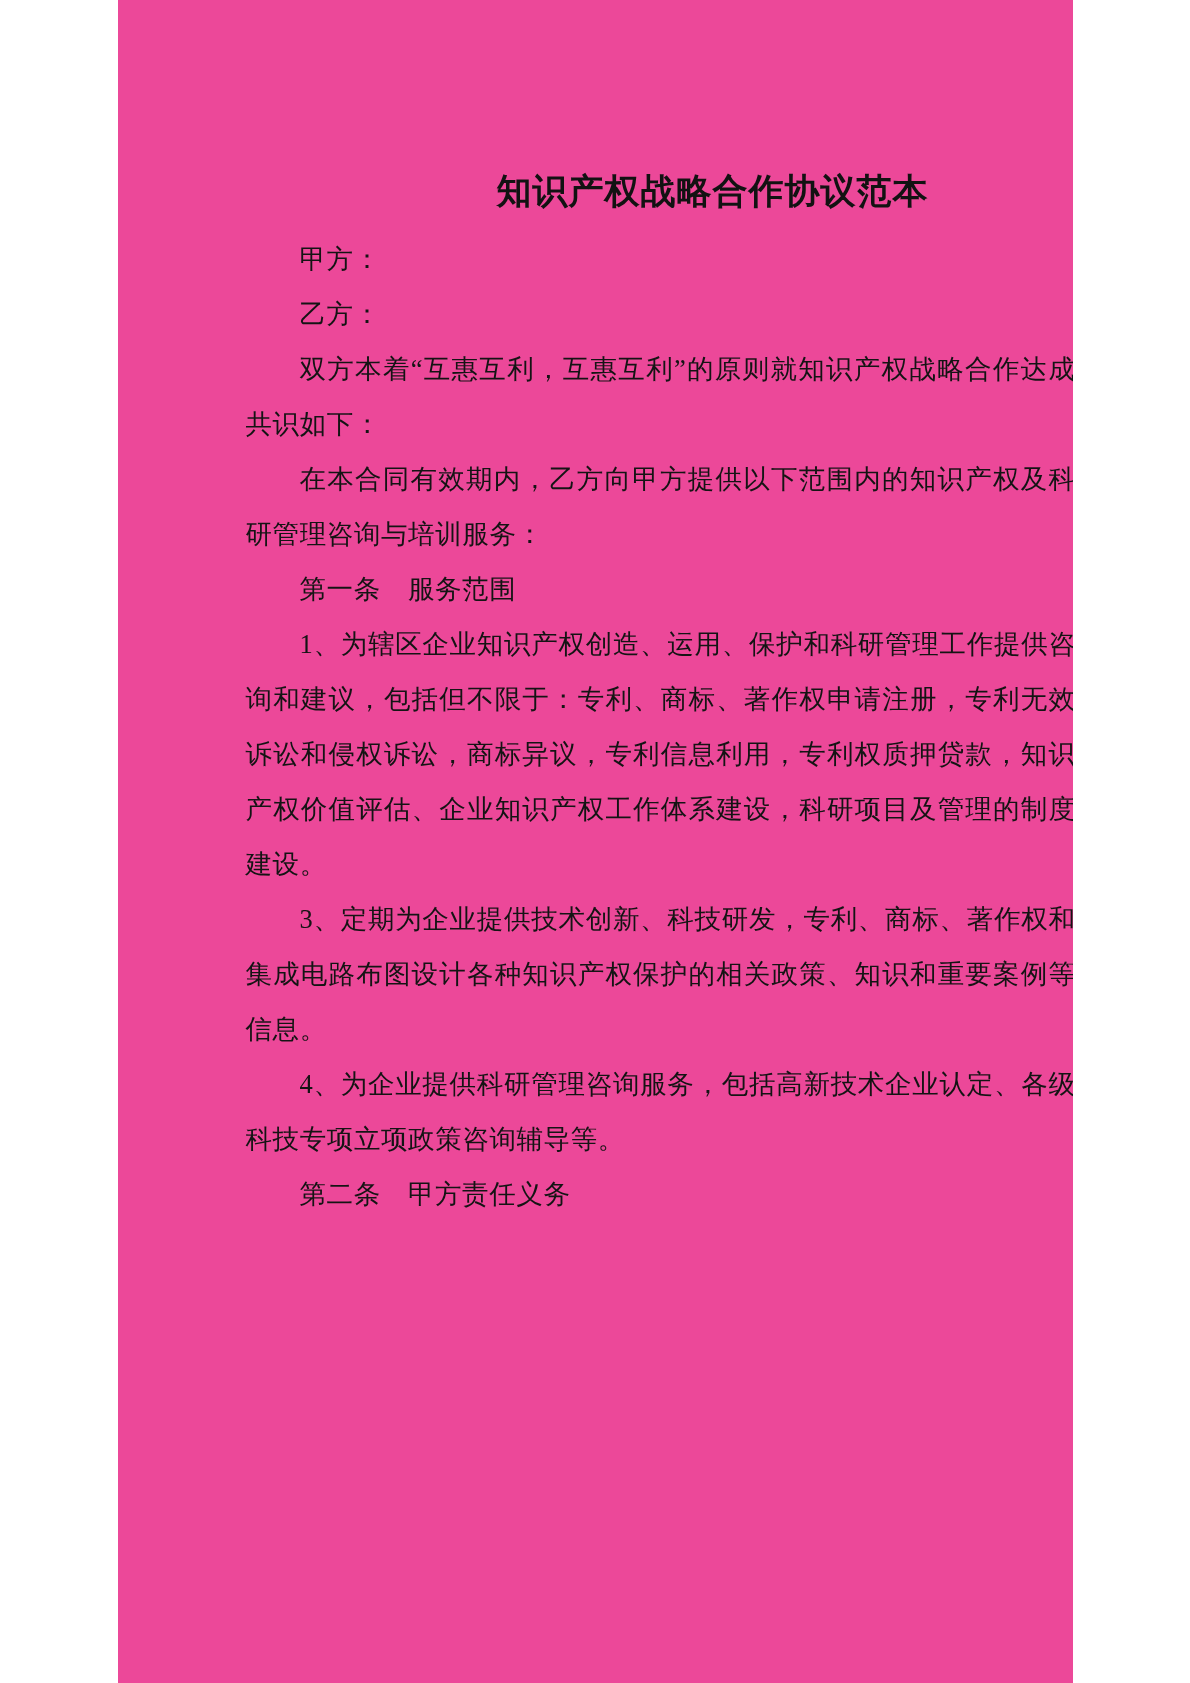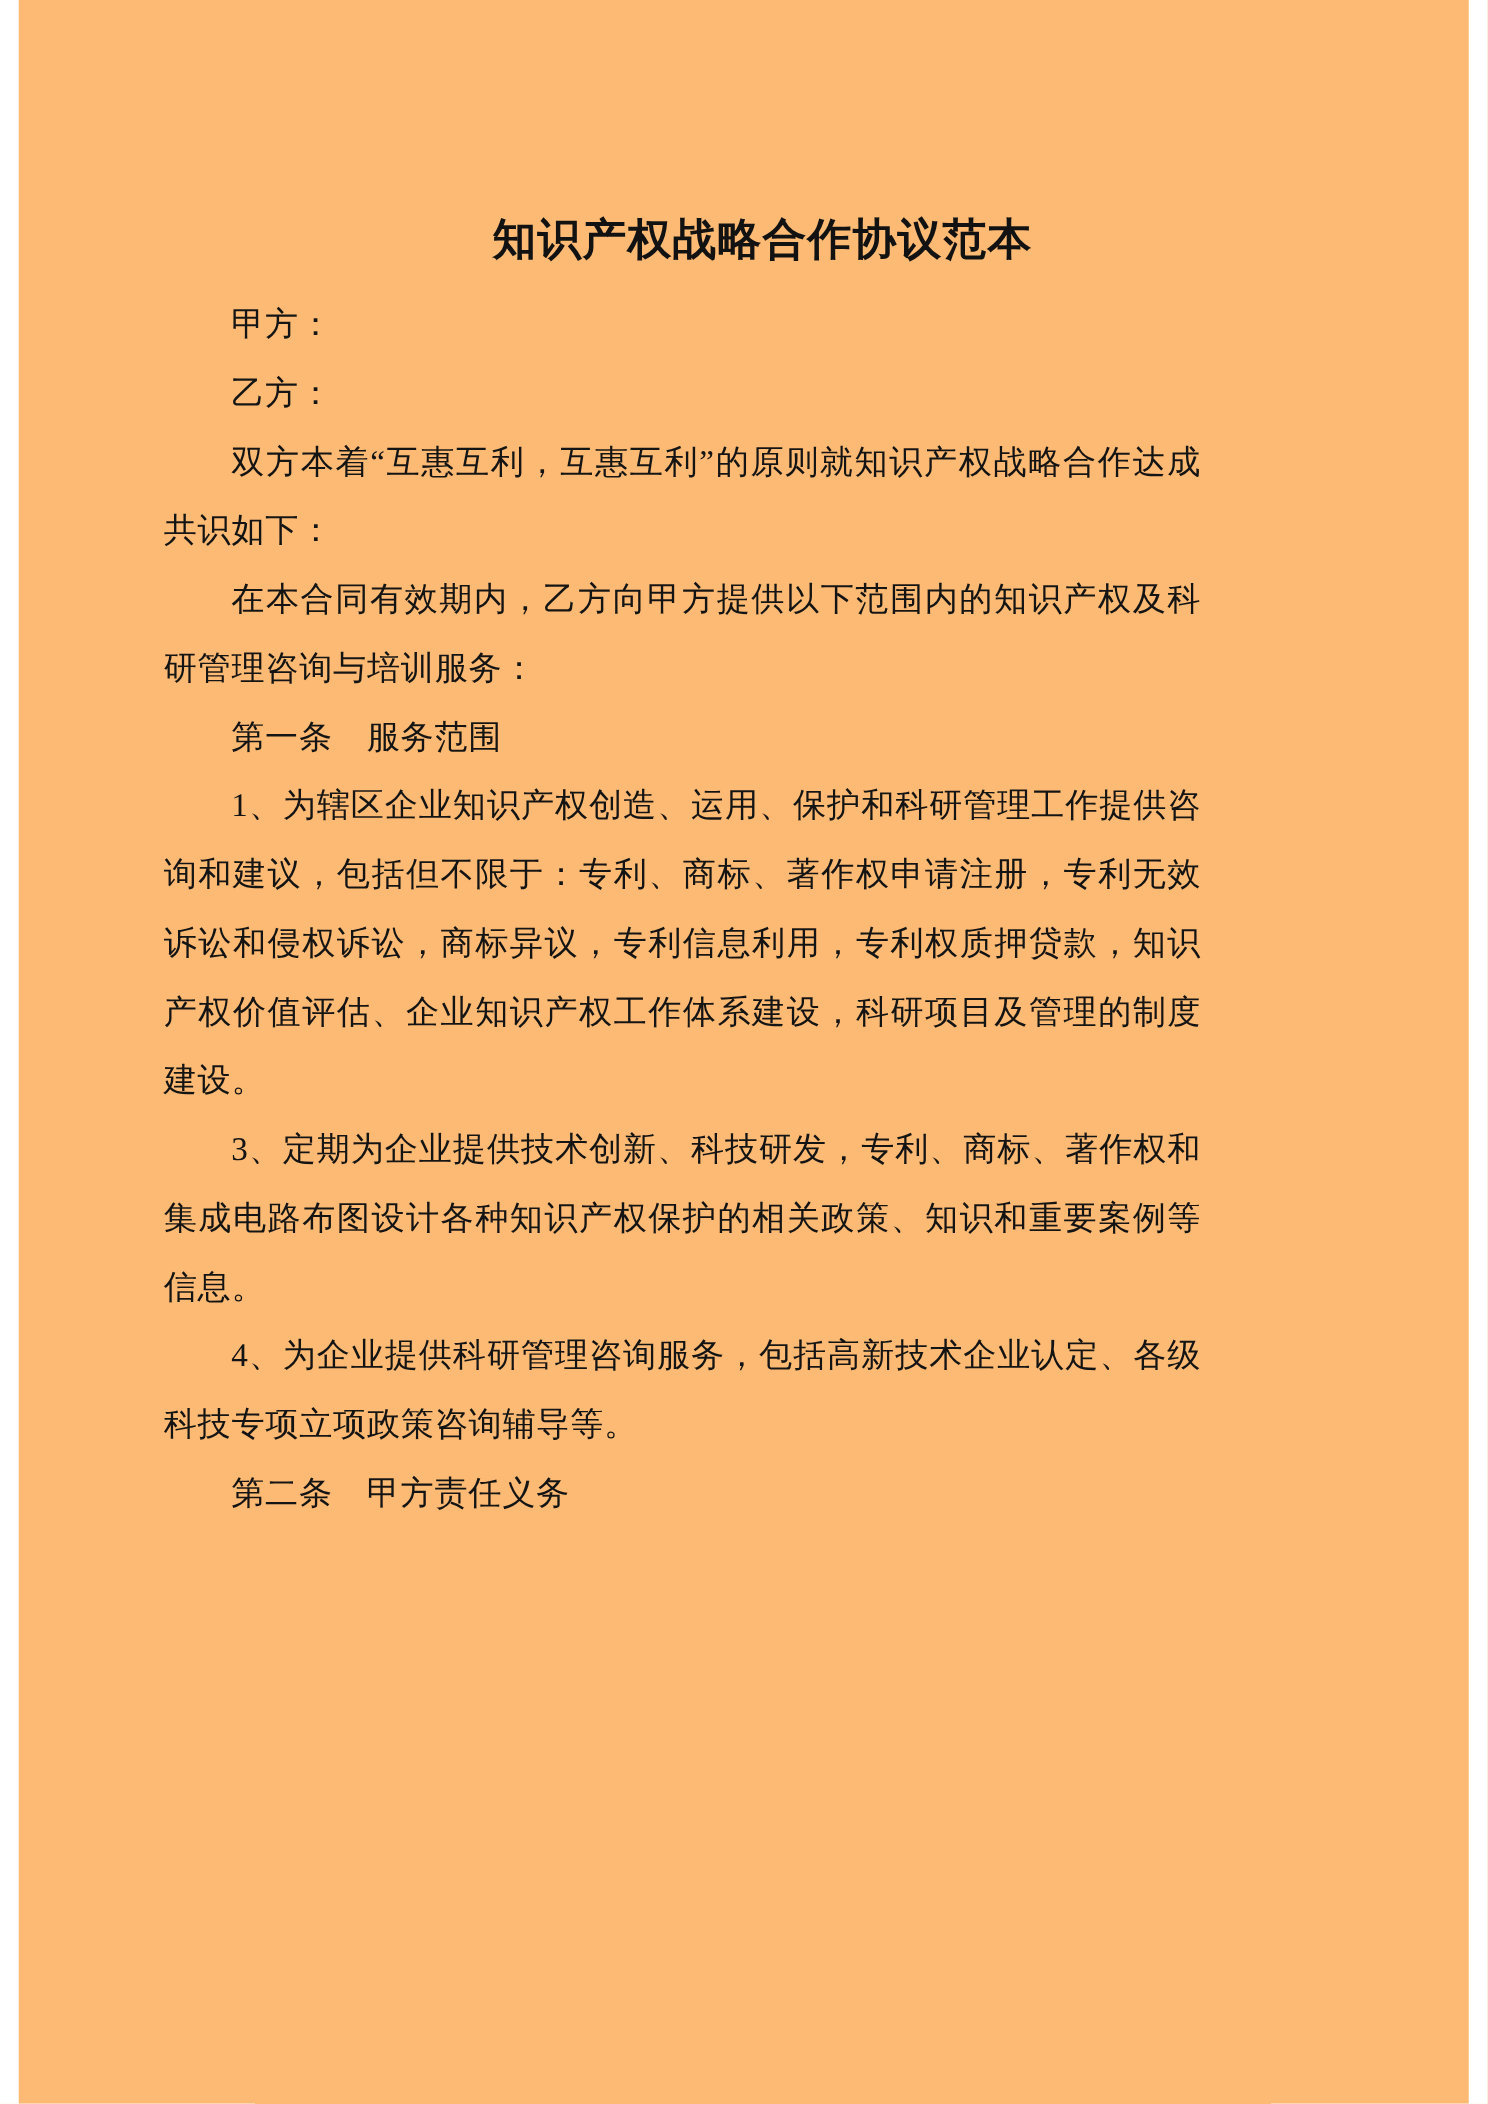--- a/index.html
+++ b/index.html
@@ -7,42 +7,42 @@
     margin: 0;
     padding: 0;
     background: #ffffff;
   }
   body {
     font-family: "Liberation Serif", "DejaVu Serif", serif;
     color: #000000;
   }
   .page {
     position: relative;
-    width: 1160px;
+    width: 955px;
     height: 1683px;
-    background: #fdba74;
+    background: #ec4899;
     margin: 0 auto;
     overflow: hidden;
     box-sizing: border-box;
   }
   .doc-title {
     position: absolute;
     left: 0;
     top: 145px;
     width: 1190px;
     text-align: center;
     font-family: "Liberation Sans", "DejaVu Sans", sans-serif;
     font-weight: bold;
     font-size: 35px;
     letter-spacing: 1px;
     color: #121212;
   }
   .body-block {
     position: absolute;
-    left: 116px;
+    left: 128px;
     top: 232px;
     width: 830px;
   }
   .para {
     font-family: "Liberation Serif", "DejaVu Serif", serif;
     font-size: 26.5px;
     line-height: 55px;
     color: #141414;
     text-align: justify;
     text-justify: inter-character;

